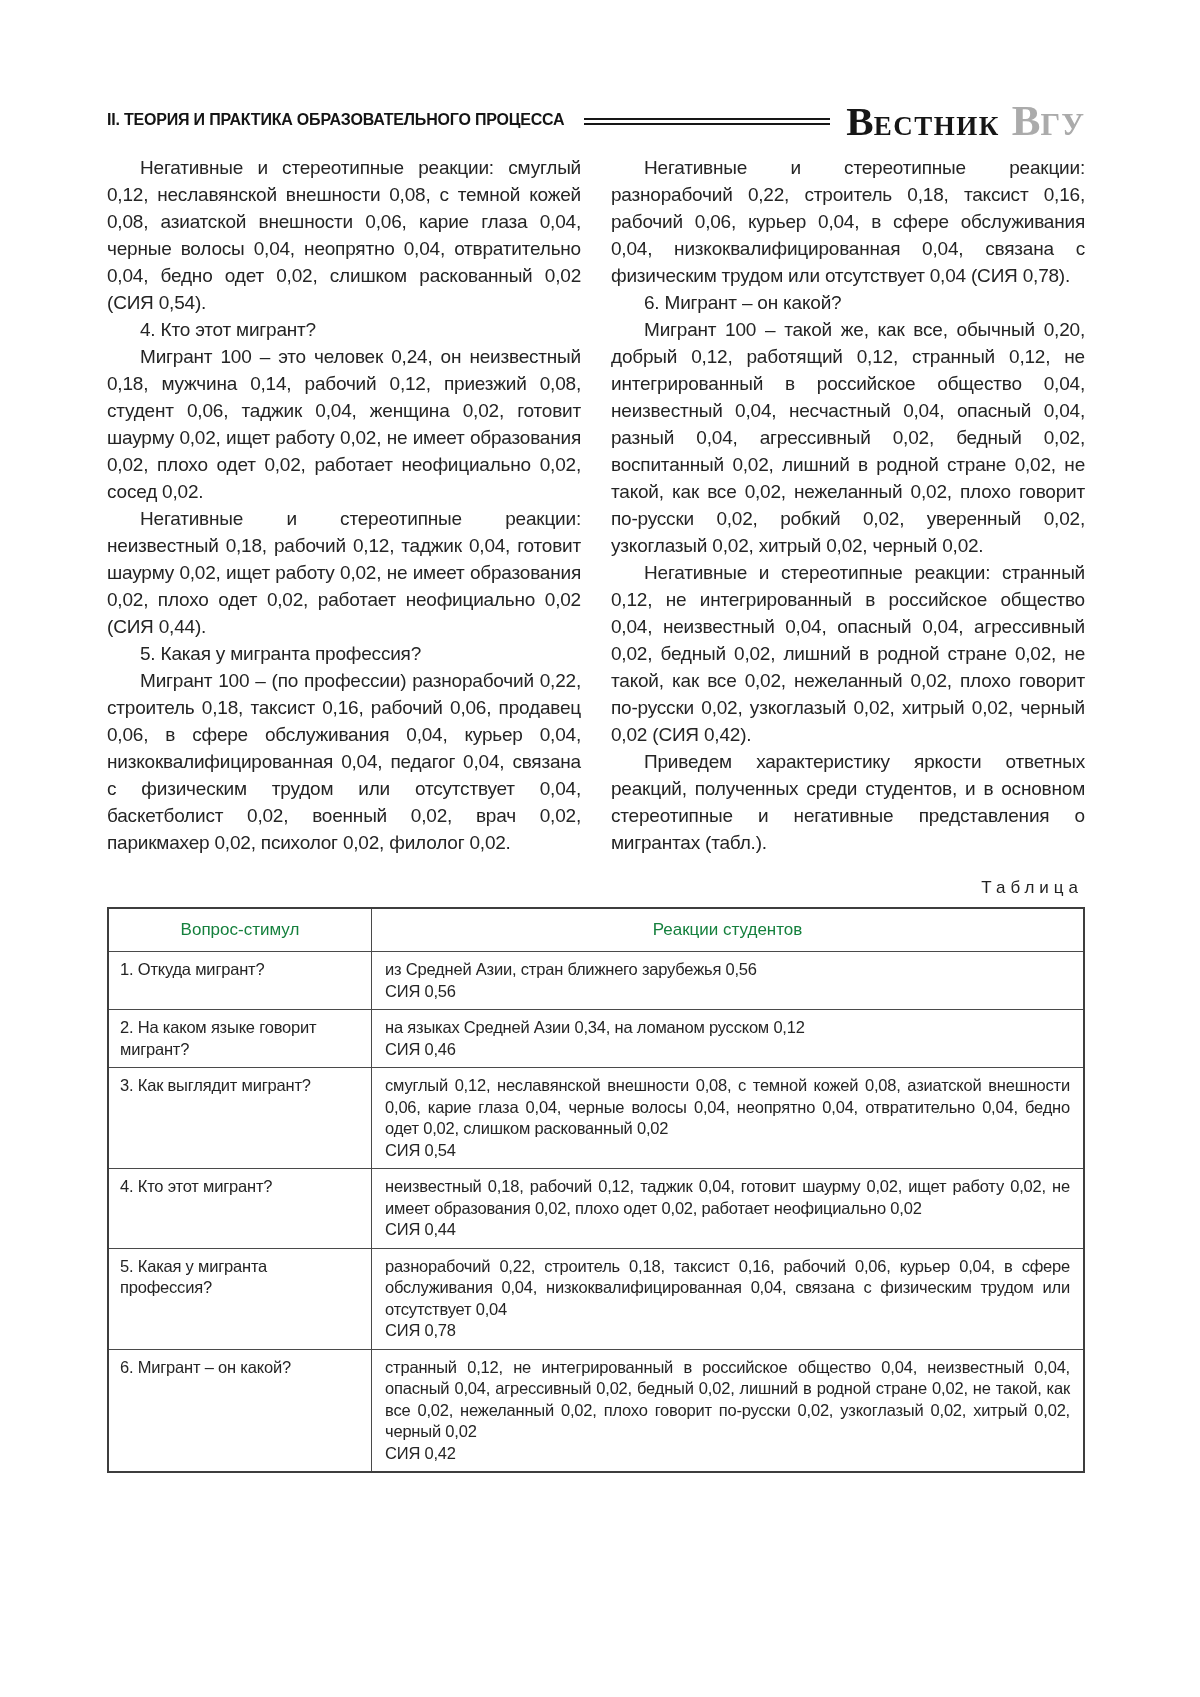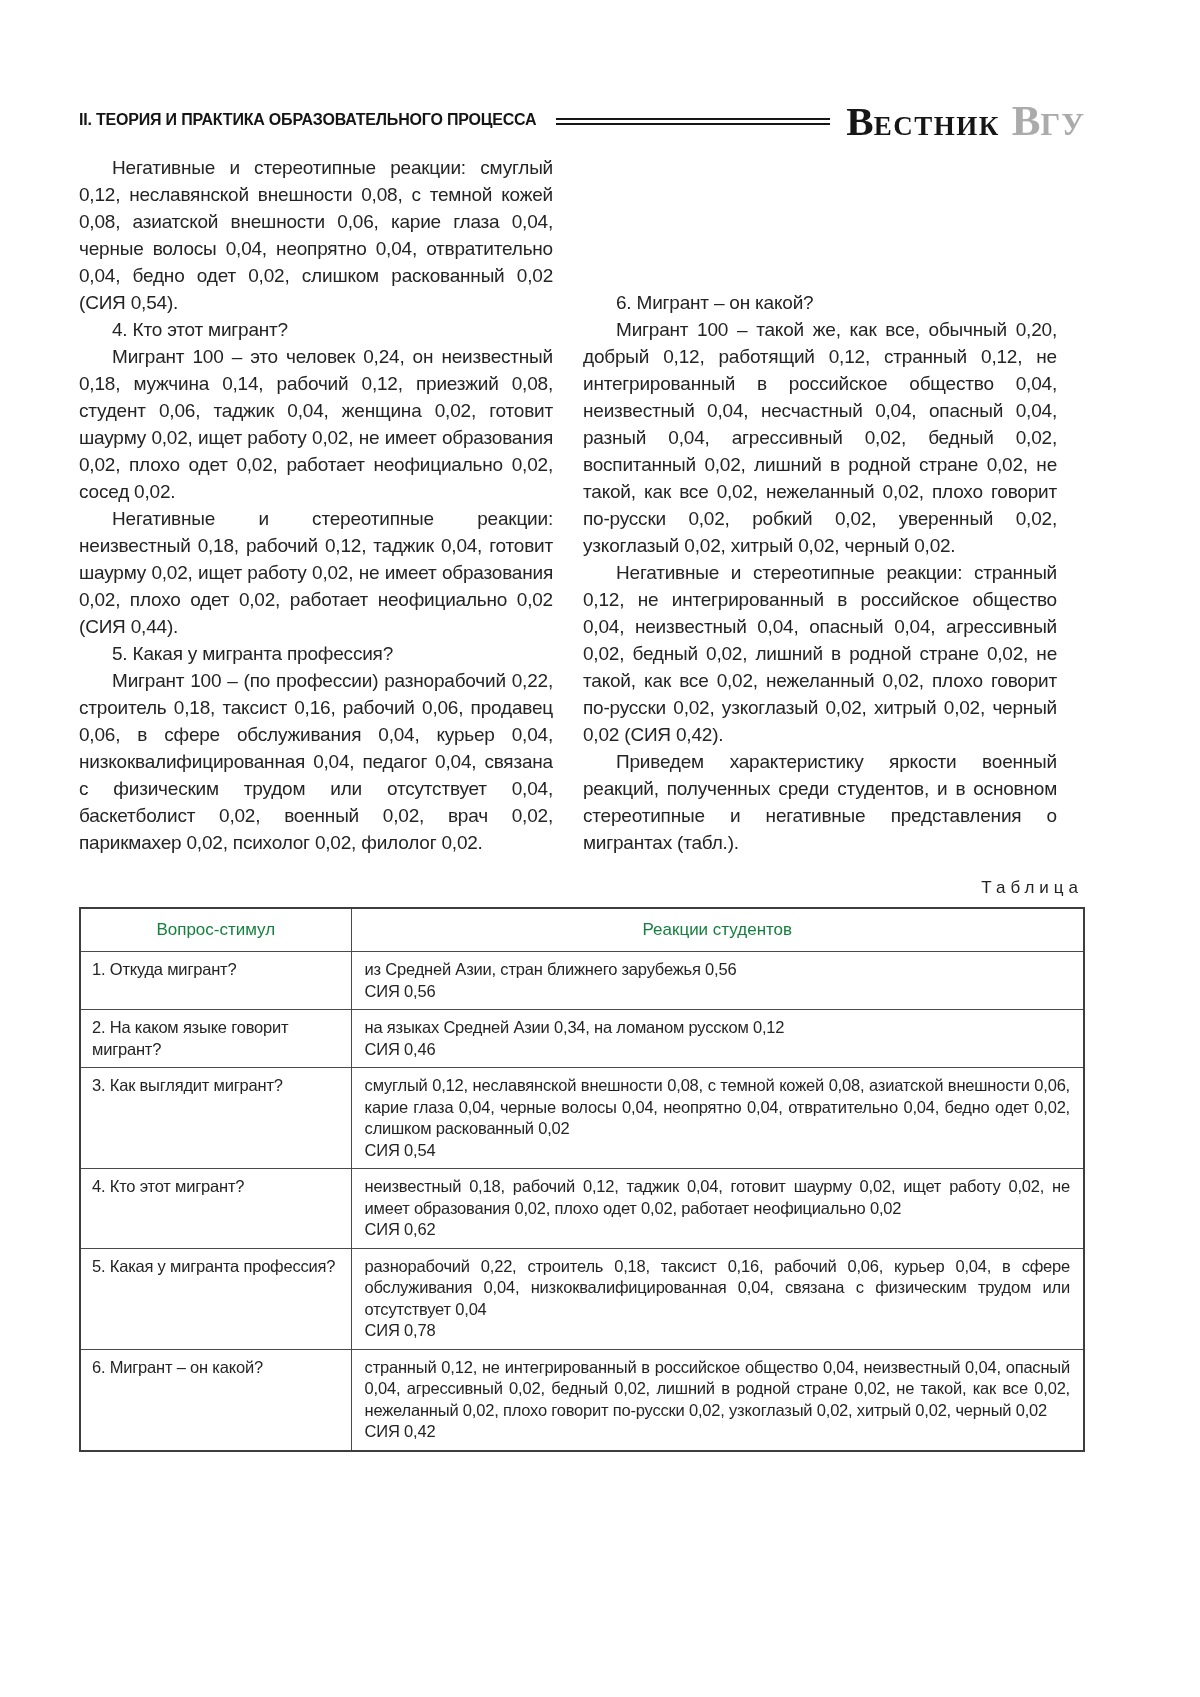--- a/index.html
+++ b/index.html
@@ -6,21 +6,21 @@
   html, body { background: #e9e9e9; }
   body { font-family: "Liberation Sans", sans-serif; }
 
   .page {
     position: relative;
     width: 1200px; height: 1697px;
     margin: 0 auto;
     background: #ffffff;
     color: #242424;
     overflow: hidden;
-    padding: 96px 115px 0 79px;
+    padding: 96px 115px 0 107px;
   }
 
   
   .page-header { display: flex; align-items: center; gap: 14px; height: 48px; }
   .section-title {
     font-size: 16px; font-weight: bold; color: #141414;
     white-space: nowrap; letter-spacing: -0.2px;
   }
   .double-rule {
     flex: 1; height: 7px; margin: 2px 2px 0 6px;
@@ -107,28 +107,29 @@
         <p class="body-para">Мигрант 100 – это человек 0,24, он неизвестный 0,18, мужчина 0,14, рабочий 0,12, приезжий 0,08, студент 0,06, таджик 0,04, женщина 0,02, готовит шаурму 0,02, ищет работу 0,02, не имеет образования 0,02, плохо одет 0,02, работает неофициально 0,02, сосед 0,02.</p>
 
         <p class="body-para">Негативные и стереотипные реакции: неизвестный 0,18, рабочий 0,12, таджик 0,04, готовит шаурму 0,02, ищет работу 0,02, не имеет образования 0,02, плохо одет 0,02, работает неофициально 0,02 (СИЯ 0,44).</p>
 
         <p class="body-para">5. Какая у мигранта профессия?</p>
 
         <p class="body-para">Мигрант 100 – (по профессии) разнорабочий 0,22, строитель 0,18, таксист 0,16, рабочий 0,06, продавец 0,06, в сфере обслуживания 0,04, курьер 0,04, низкоквалифицированная 0,04, педагог 0,04, связана с физическим трудом или отсутствует 0,04, баскетболист 0,02, военный 0,02, врач 0,02, парикмахер 0,02, психолог 0,02, филолог 0,02.</p>
       </div>
     <div class="col">
 
+        <p class="body-para">Негативные и стереотипные реакции: разнорабочий 0,22, строитель 0,18, таксист 0,16, рабочий 0,06, курьер 0,04, в сфере обслуживания 0,04, низкоквалифицированная 0,04, связана с физическим трудом или отсутствует 0,04 (СИЯ 0,78).</p>
 
         <p class="body-para">6. Мигрант – он какой?</p>
 
         <p class="body-para">Мигрант 100 – такой же, как все, обычный 0,20, добрый 0,12, работящий 0,12, странный 0,12, не интегрированный в российское общество 0,04, неизвестный 0,04, несчастный 0,04, опасный 0,04, разный 0,04, агрессивный 0,02, бедный 0,02, воспитанный 0,02, лишний в родной стране 0,02, не такой, как все 0,02, нежеланный 0,02, плохо говорит по-русски 0,02, робкий 0,02, уверенный 0,02, узкоглазый 0,02, хитрый 0,02, черный 0,02.</p>
 
         <p class="body-para">Негативные и стереотипные реакции: странный 0,12, не интегрированный в российское общество 0,04, неизвестный 0,04, опасный 0,04, агрессивный 0,02, бедный 0,02, лишний в родной стране 0,02, не такой, как все 0,02, нежеланный 0,02, плохо говорит по-русски 0,02, узкоглазый 0,02, хитрый 0,02, черный 0,02 (СИЯ 0,42).</p>
 
-        <p class="body-para">Приведем характеристику яркости военный реакций, полученных среди студентов, и в основном стереотипные и негативные представления о мигрантах (табл.).</p>
+        <p class="body-para">Приведем характеристику яркости ответных реакций, полученных среди студентов, и в основном стереотипные и негативные представления о мигрантах (табл.).</p>
       </div>
   </main>
 
   <section class="table-block">
     <div class="table-label">Таблица</div>
 
     <table class="data-table">
       <thead>
         <tr>
           <th class="q-head">Вопрос-стимул</th>
@@ -158,21 +159,21 @@
             <td class="r-cell">
               <div class="r-text">смуглый 0,12, неславянской внешности 0,08, с темной кожей 0,08, азиатской внешности 0,06, карие глаза 0,04, черные волосы 0,04, неопрятно 0,04, отвратительно 0,04, бедно одет 0,02, слишком раскованный 0,02</div>
               <div class="r-siya">СИЯ 0,54</div>
             </td>
           </tr>
 
           <tr>
             <td class="q-cell">4. Кто этот мигрант?</td>
             <td class="r-cell">
               <div class="r-text">неизвестный 0,18, рабочий 0,12, таджик 0,04, готовит шаурму 0,02, ищет работу 0,02, не имеет образования 0,02, плохо одет 0,02, работает неофициально 0,02</div>
-              <div class="r-siya">СИЯ 0,62</div>
+              <div class="r-siya">СИЯ 0,44</div>
             </td>
           </tr>
 
           <tr>
             <td class="q-cell">5. Какая у мигранта профессия?</td>
             <td class="r-cell">
               <div class="r-text">разнорабочий 0,22, строитель 0,18, таксист 0,16, рабочий 0,06, курьер 0,04, в сфере обслуживания 0,04, низкоквалифицированная 0,04, связана с физическим трудом или отсутствует 0,04</div>
               <div class="r-siya">СИЯ 0,78</div>
             </td>
           </tr>

